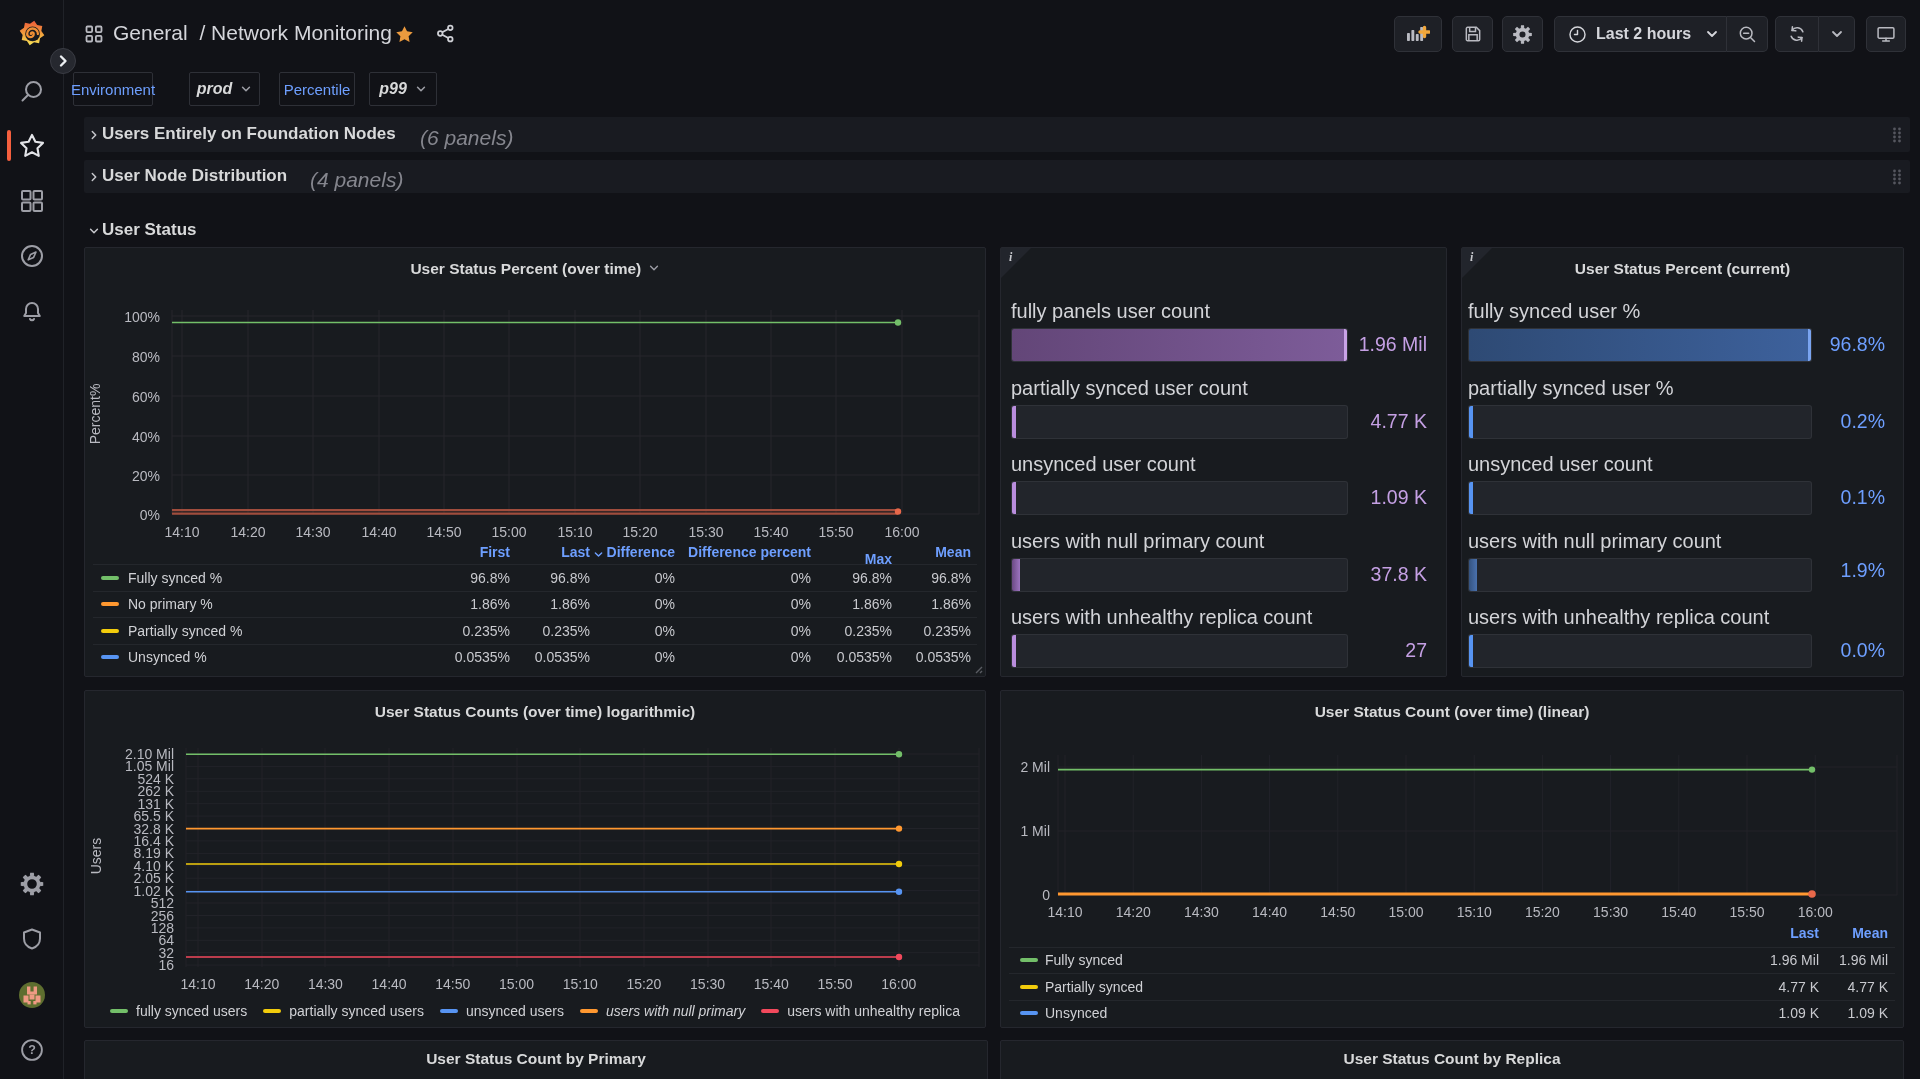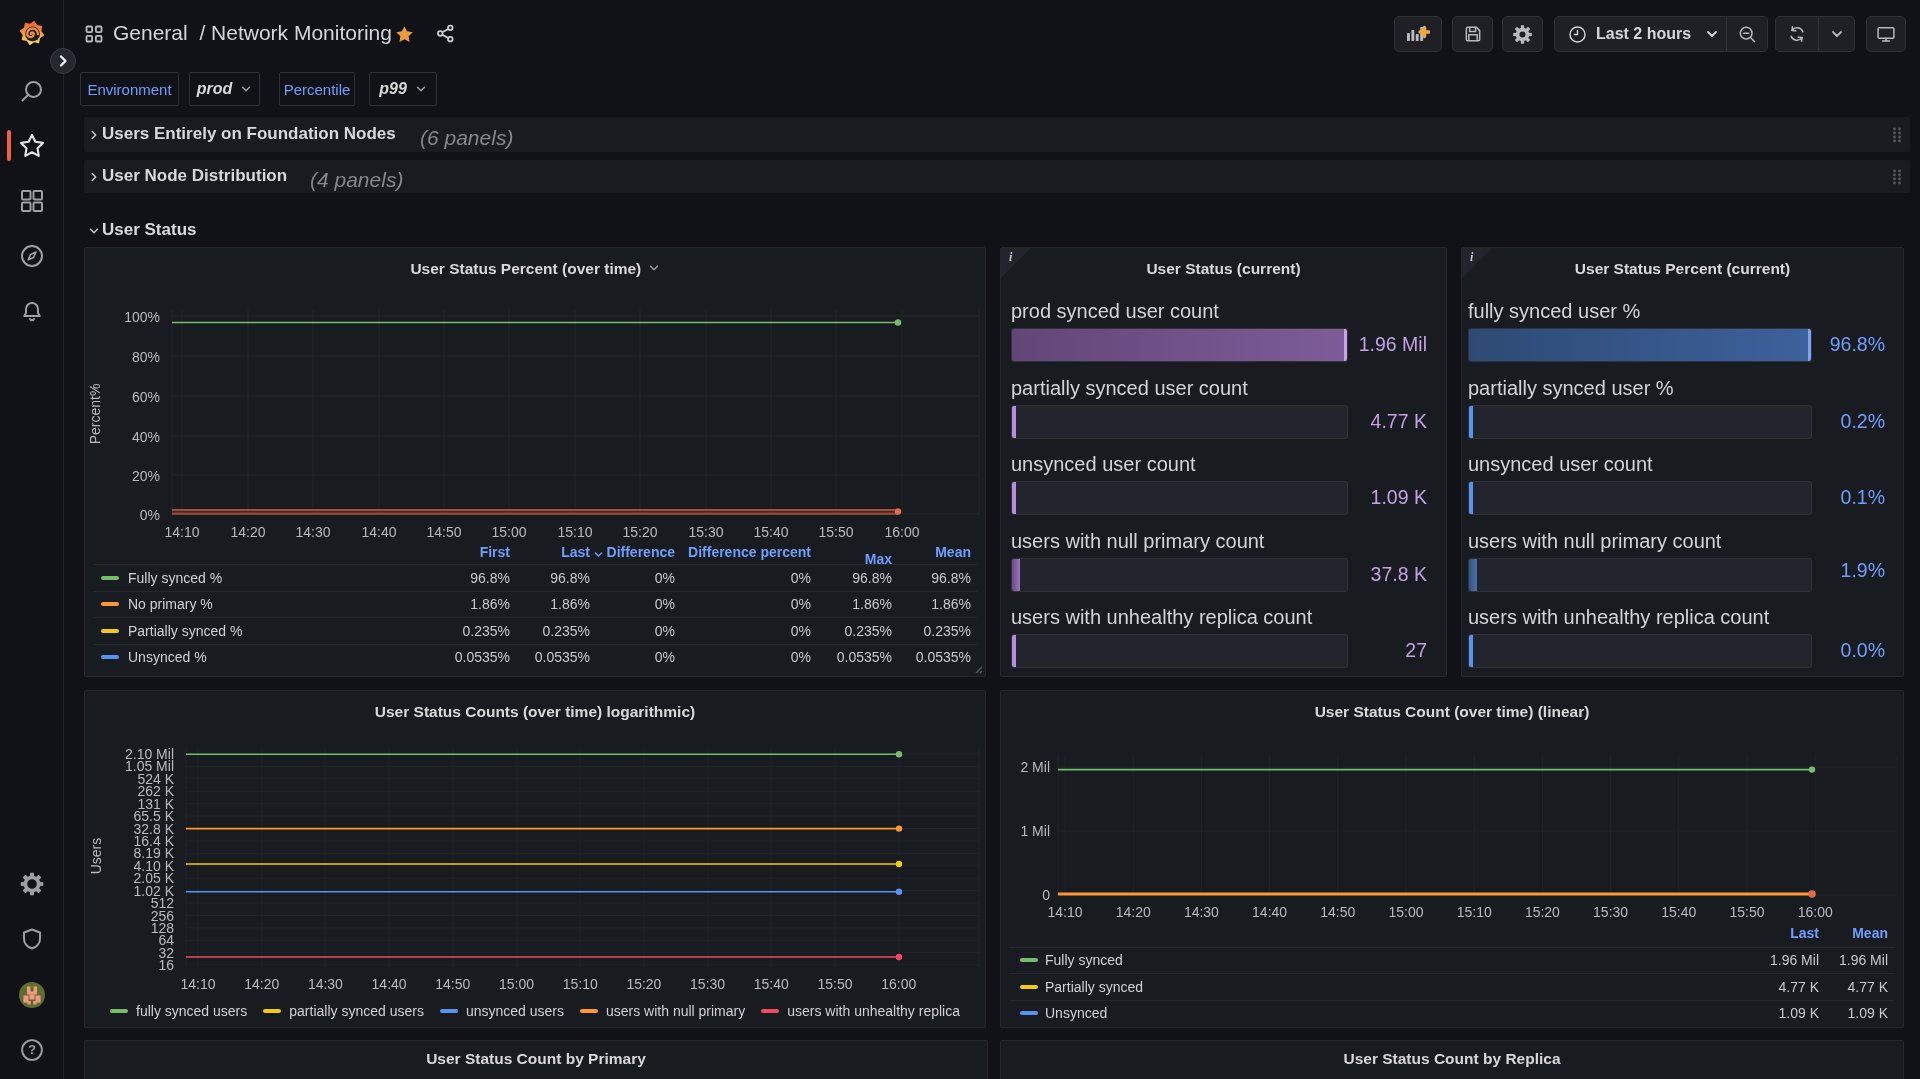--- a/index.html
+++ b/index.html
@@ -198,21 +198,21 @@
     </svg>
   </div>
   <div class="toolbtn" style="left:1866px; width:40px;">
     <svg width="20" height="20" viewBox="0 0 24 24">
       <rect x="2.5" y="4.5" width="19" height="12.5" rx="1.5" stroke="#b9bac1" stroke-width="1.8" fill="none"></rect>
       <path d="M12 17v3M8 20.5h8" stroke="#b9bac1" stroke-width="1.8" stroke-linecap="round"></path>
     </svg>
   </div>
 </div>
 <div id="vars">
-  <div class="varbox" style="left:80px; top:72px; width:99px;">
+  <div class="varbox" style="left:73px; top:72px; width:80px;">
       <span class="vlabel">Environment</span>
     </div>
   <div class="varbox" style="left:189px; top:72px; width:71px;">
     <span class="vvalue">prod</span>
     <svg width="12" height="12" viewBox="0 0 14 14" style="margin-left:8px;">
         <path d="M3 5l4 4 4-4" stroke="#9d9ea6" stroke-width="1.8" fill="none" stroke-linecap="round" stroke-linejoin="round"></path>
       </svg>
   </div>
   <div class="varbox" style="left:279px; top:72px; width:76px;">
       <span class="vlabel">Percentile</span>
@@ -373,22 +373,21 @@
   <div class="lgd-val r" style="left:707px; top:401px; width:100px;">0.0535%</div>
   <div class="lgd-val r" style="left:786px; top:401px; width:100px;">0.0535%</div>
   <svg class="abs" style="right:2px; bottom:2px;" width="9" height="9" viewBox="0 0 9 9">
     <path d="M8 2L2 8M8 6L6 8" stroke="#5a5c63" stroke-width="1.4" fill="none"></path>
   </svg>
 </div>
 
 <div class="panel" style="left:1000px; top:247px; width:447px; height:430px;">
   <div class="infocorner"></div>
       <div class="infoi">i</div>
-  <div class="ptitle">User Status (current)</div>
-  <div class="bglabel" style="left:10px; top:52px;">prod synced user count</div>
+  <div class="bglabel" style="left:10px; top:52px;">fully panels user count</div>
   <div class="bartrack" style="left:10px; top:80px; width:337px;">
     <div class="abs" style="left:0; top:0; width:332px; height:32px; background:linear-gradient(90deg,#634678,#7d5c99);"></div>
     <div class="abs" style="left:332px; top:0; width:3px; height:32px; background:#c9a3e6;"></div>
   </div>
   <div class="bgvalue r" style="left:226px; top:85px; width:200px; color:#c5a0e4;">1.96 Mil</div>
   <div class="bglabel" style="left:10px; top:128.5px;">partially synced user count</div>
   <div class="bartrack" style="left:10px; top:156.5px; width:337px;">
     <div class="abs" style="left:0; top:0; width:4px; height:32px; background:#b98ddd;"></div>
   </div>
   <div class="bgvalue r" style="left:226px; top:161.5px; width:200px; color:#c5a0e4;">4.77 K</div>
@@ -528,21 +527,21 @@
           <span class="lgd-lbl" style="position:static;">fully synced users</span>
         </span>
     <span style="display:flex; align-items:center; gap:8px;">
           <span style="width:18px;height:4px;border-radius:2px;background:#F2CC0C;"></span>
           <span class="lgd-lbl" style="position:static;">partially synced users</span>
         </span>
     <span style="display:flex; align-items:center; gap:8px;">
           <span style="width:18px;height:4px;border-radius:2px;background:#5794F2;"></span>
           <span class="lgd-lbl" style="position:static;">unsynced users</span>
         </span>
-    <span style="display:flex; align-items:center; gap:8px;">
+    <span style="display:flex; align-items:center; gap:8px;font-style:italic;">
           <span style="width:18px;height:4px;border-radius:2px;background:#FF9830;"></span>
           <span class="lgd-lbl" style="position:static;">users with null primary</span>
         </span>
     <span style="display:flex; align-items:center; gap:8px;">
           <span style="width:18px;height:4px;border-radius:2px;background:#F2495C;"></span>
           <span class="lgd-lbl" style="position:static;">users with unhealthy replica</span>
         </span>
   </div>
 </div>
 

